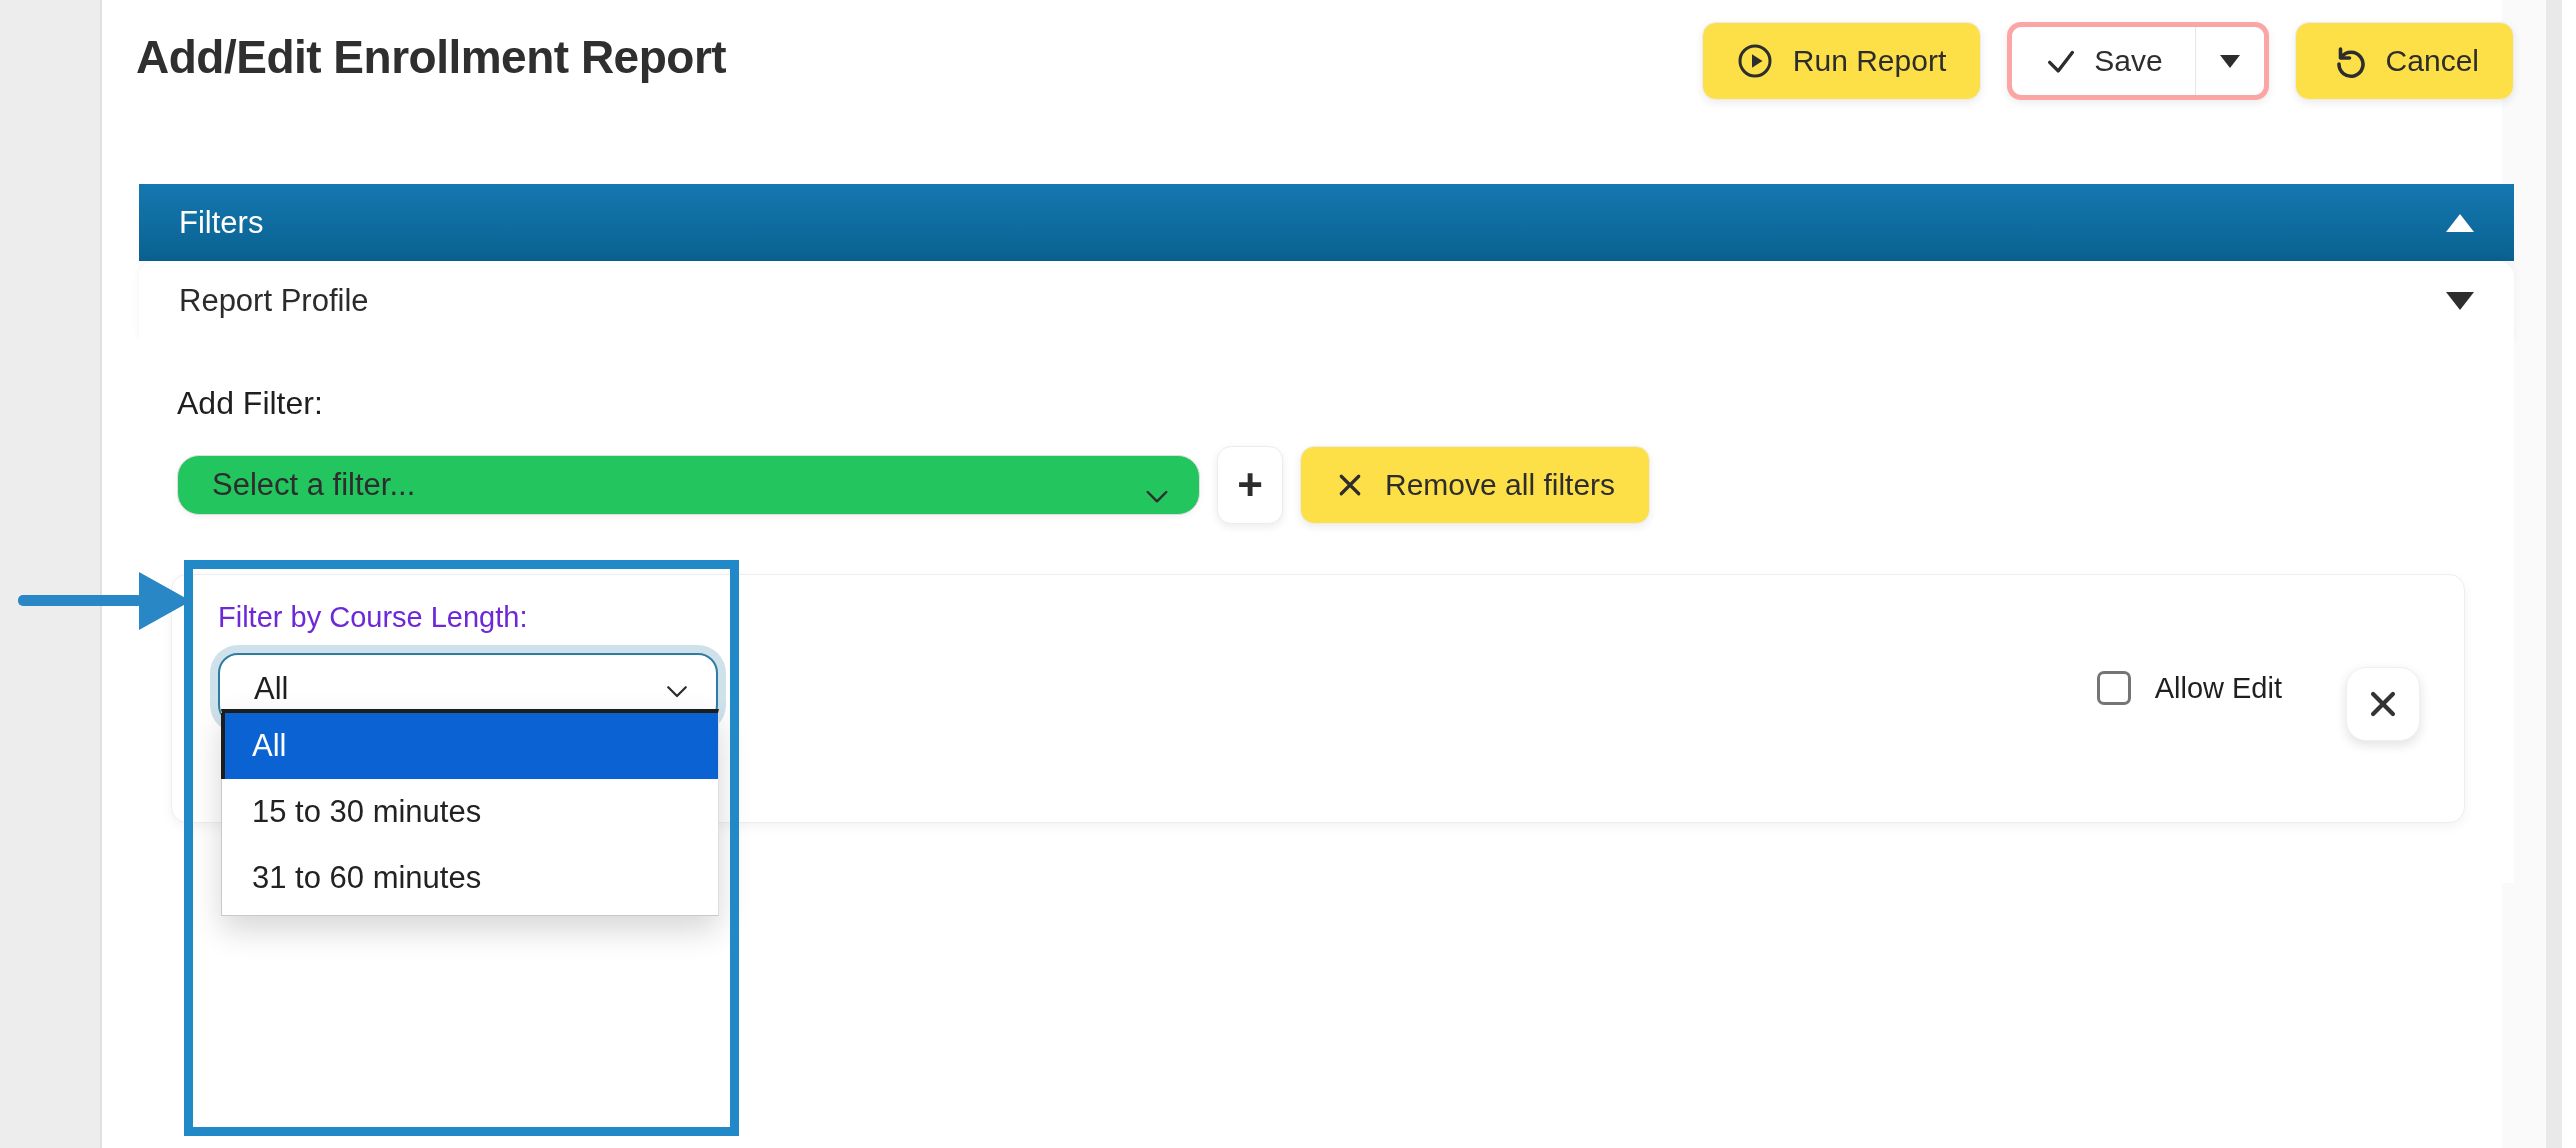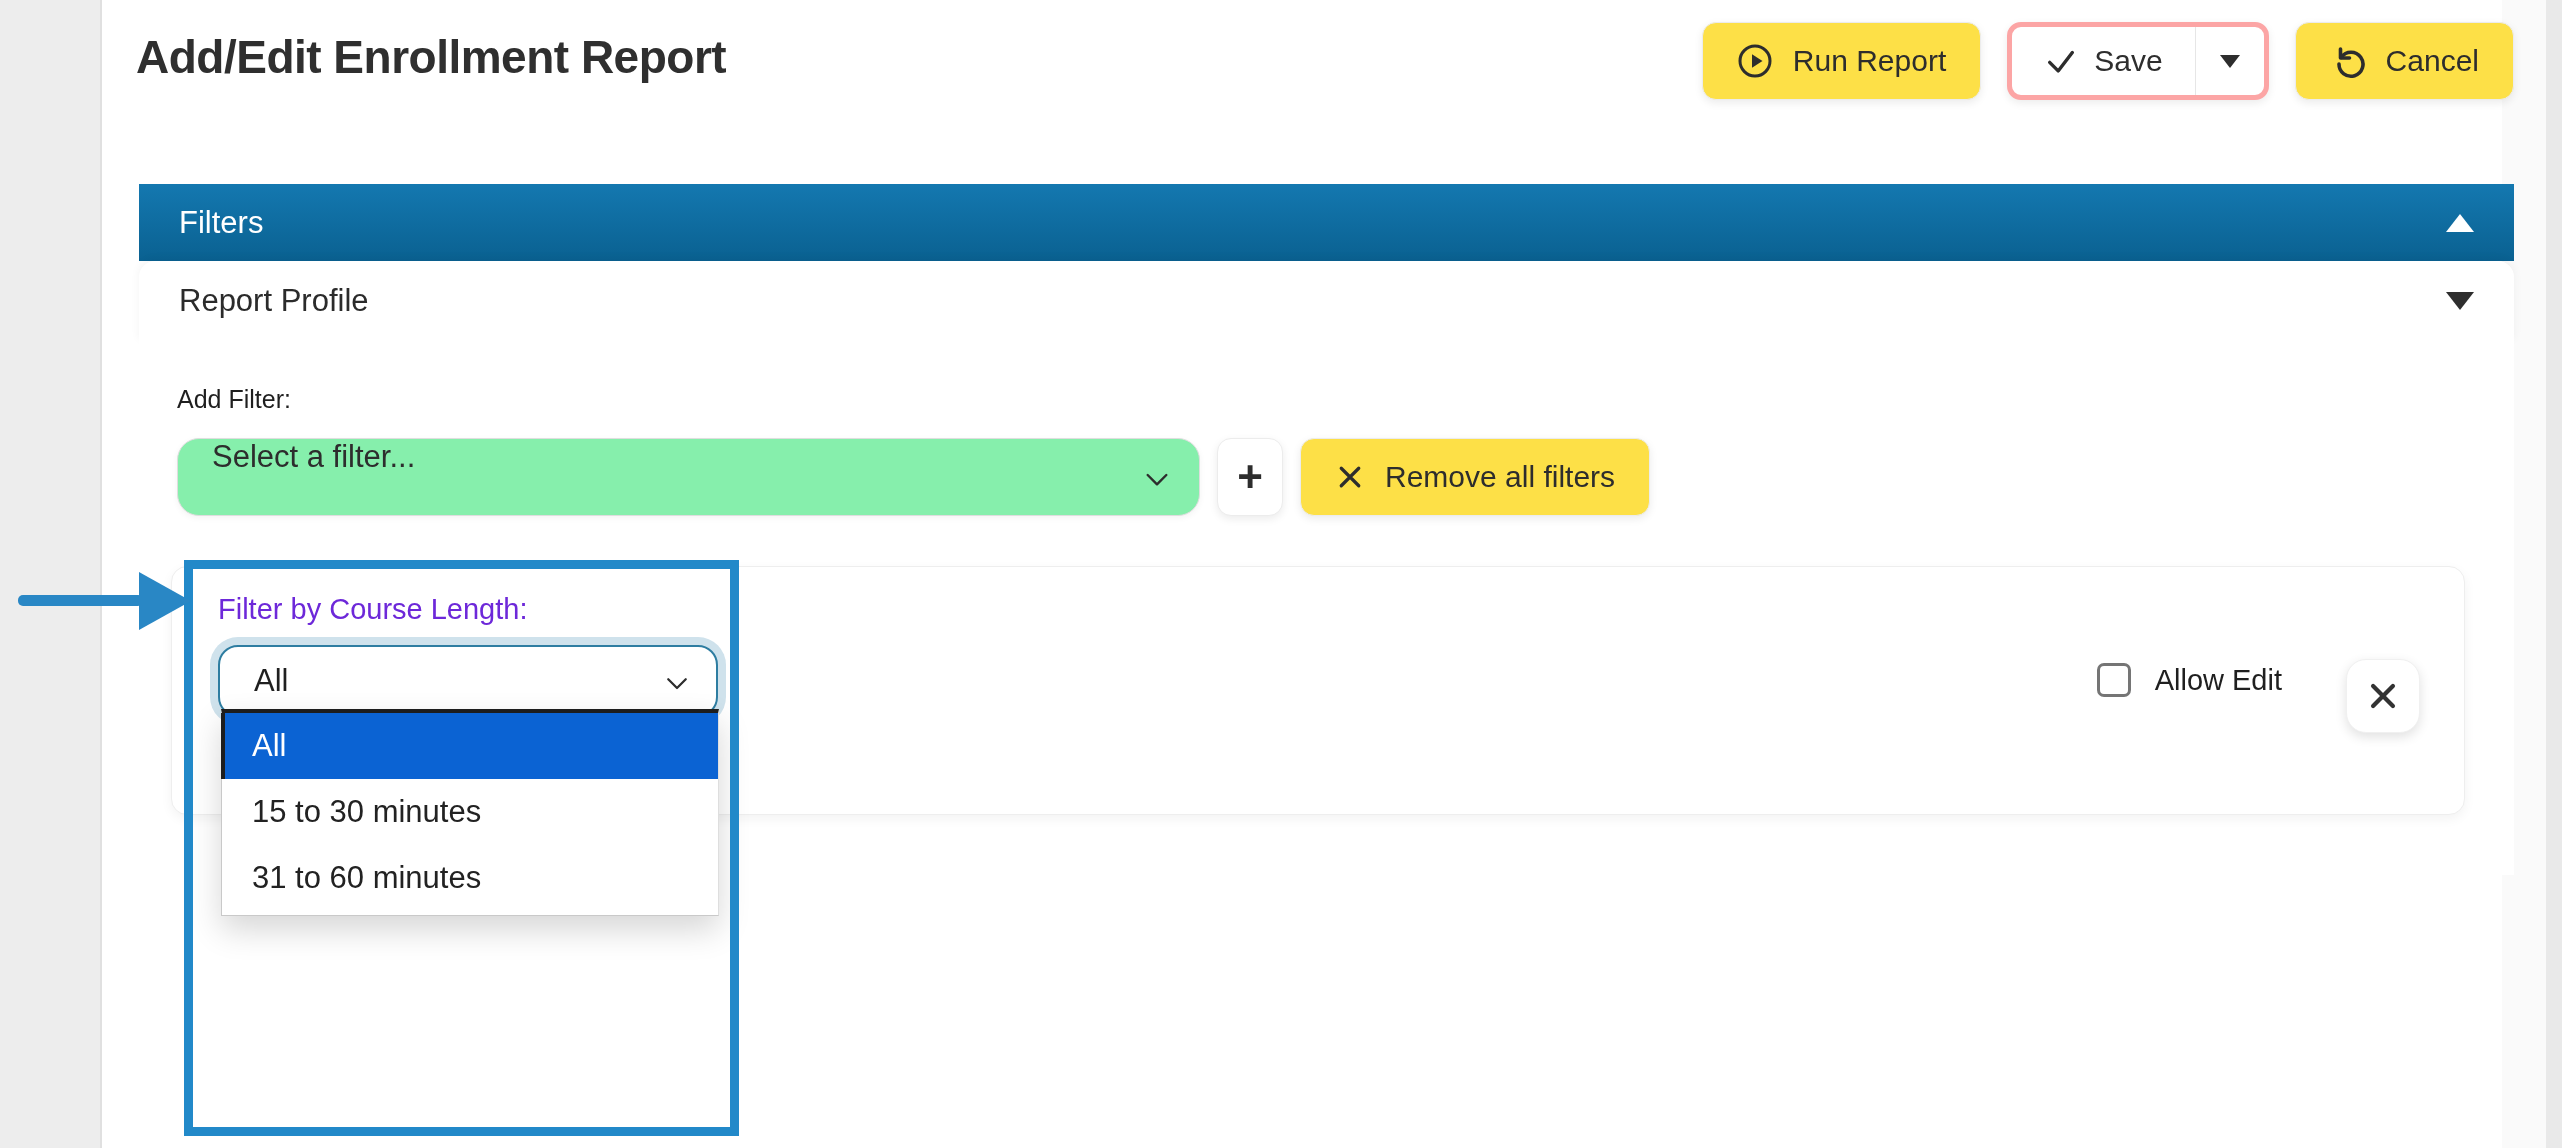--- a/index.html
+++ b/index.html
@@ -35,25 +35,25 @@
   .sec-head.profile { height:80px; background:#fff; border-radius:16px 16px 0 0;
     box-shadow:0 -2px 10px rgba(0,0,0,.05); font-size:31px; color:#2b2b2b; cursor:pointer; }
   .sec-head.filters { height:77px; background:linear-gradient(180deg,#1478b0 0%,#0a6191 100%);
     font-size:31px; color:#ffffff; cursor:pointer; }
   .tri-down { width:0; height:0; border-left:14px solid transparent; border-right:14px solid transparent;
     border-top:18px solid #2e2e2e; }
   .tri-up { width:0; height:0; border-left:14px solid transparent; border-right:14px solid transparent;
     border-bottom:18px solid #ffffff; }
   .filters-body { background:#fff; padding:32px 0 60px 0; }
 
-  .add-filter-label { font-size:25px; color:#1f1f1f; margin:12px 0 24px 38px; }
+  .add-filter-label { font-size:32px; color:#1f1f1f; margin:12px 0 24px 38px; }
   .select-row { display:flex; align-items:center; margin-left:38px; }
-  .big-select { position:relative; width:1023px; height:78px; background:#86efac;
+  .big-select { position:relative; width:1023px; height:60px; background:#22c55e;
     border:1px solid #dedede; border-radius:22px; box-shadow:0 2px 6px rgba(0,0,0,.05);
-    display:flex; align-items:flex-start; padding:0 60px 0 34px; font-size:31px; color:#2d2d2d; cursor:pointer; }
+    display:flex; align-items:center; padding:0 60px 0 34px; font-size:31px; color:#2d2d2d; cursor:pointer; }
   .big-select .chev { position:absolute; right:26px; top:24px; }
   .plus-btn { width:66px; height:78px; margin-left:17px; background:#fff; border:1px solid #ececec;
     border-radius:14px; box-shadow:0 3px 8px rgba(0,0,0,.08); font-size:44px; font-weight:bold;
     color:#2d2d2d; display:flex; align-items:center; justify-content:center; cursor:pointer; }
   .remove-all-btn { margin-left:17px; }
 
   
   .filter-card { position:relative; margin:50px 49px 0 32px; height:249px; background:#fff;
     border:1px solid #eeeeee; border-radius:16px; box-shadow:0 4px 12px rgba(0,0,0,.05); }
   .course-label { position:absolute; left:46px; top:26px; font-size:29px; color:#6d28d9; }

